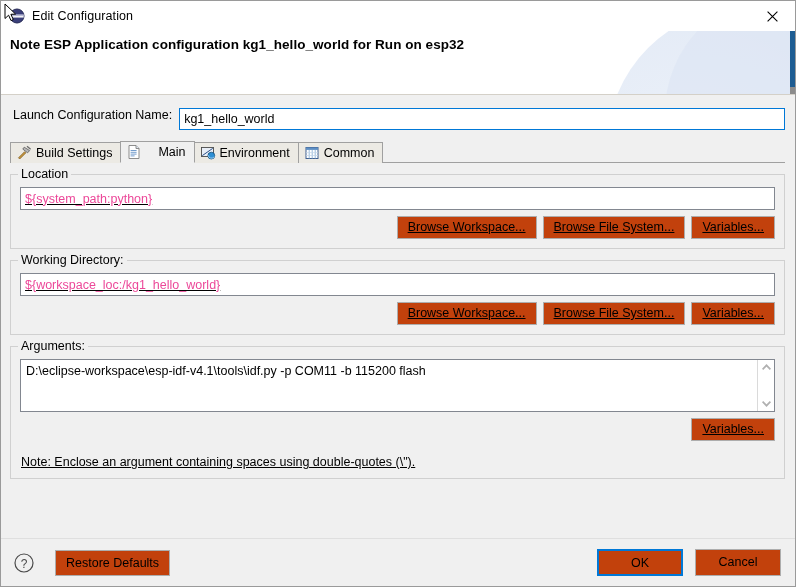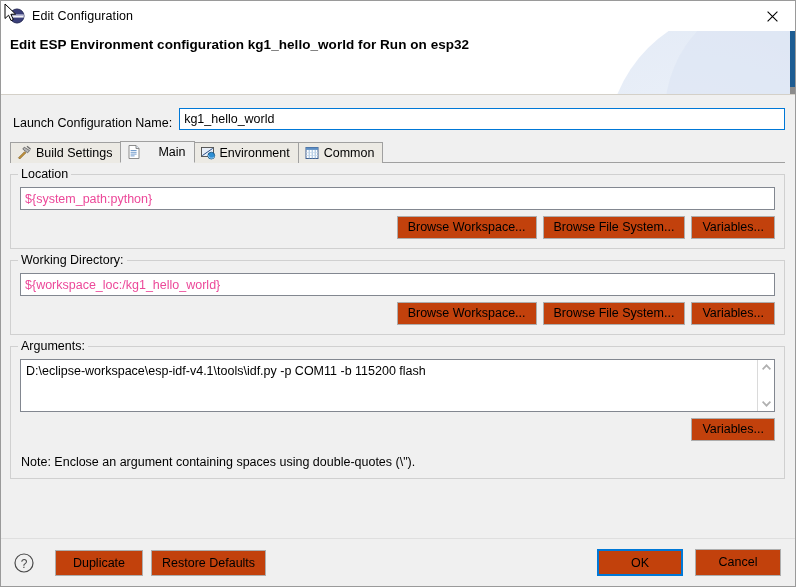--- a/index.html
+++ b/index.html
@@ -135,21 +135,21 @@
   
   .content {
     flex: 1 1 auto;
     position: relative;
     background: #f0f0f0;
     padding: 0;
   }
 
   .name-row {
     display: flex;
-    align-items: flex-end;
+    align-items: flex-start;
     padding: 13px 10px 0 12px;
   }
   .name-label {
     font-size: 12.5px;
     margin-right: 7px;
     white-space: nowrap;
   }
   .name-input {
     flex: 1 1 auto;
     height: 22px;
@@ -205,20 +205,21 @@
 
   
   .panel { padding: 0 10px 0 9px; }
 
   .group {
     border: 1px solid #d0d0d0;
     margin-top: 11px;
     padding: 0 9px 9px 9px;
     position: relative;
     background: transparent;
+    text-decoration: underline;
   }
   .group > .group-title {
     position: absolute;
     top: -8px;
     left: 7px;
     background: #f0f0f0;
     padding: 0 3px;
     font-size: 12.5px;
     color: #000;
     white-space: nowrap;
@@ -366,21 +367,21 @@
     <svg width="14" height="20" viewBox="0 0 14 20">
       <path d="M1 1 L1 15.5 L4.6 12.2 L7 17.6 L9.3 16.5 L6.9 11.3 L11.6 11.1 Z" fill="#ffffff" stroke="#000000" stroke-width="1"></path>
     </svg>
   </span>
 
   <div class="header">
     <div class="arc1"></div>
     <div class="arc2"></div>
     <div class="header-rightbar"></div>
     <div class="header-rightbar-b"></div>
-    <div class="header-title">Edit ESP Environment configuration kg1_hello_world for Run on esp32</div>
+    <div class="header-title">Note ESP Application configuration kg1_hello_world for Run on esp32</div>
   </div>
 
   <div class="content">
 
     <div class="name-row">
       <span class="name-label">Launch Configuration Name:</span>
       <input class="name-input" type="text" value="kg1_hello_world" style="">
     </div>
 
     <div class="tabstrip">
@@ -488,21 +489,20 @@
   </div>
 
   <div class="footer">
     <div class="footer-left">
       <span class="help-icon">
         <svg width="22" height="22" viewBox="0 0 22 22">
           <circle cx="11" cy="11" r="9" fill="none" stroke="#4a4a4a" stroke-width="1.2"></circle>
           <text x="11" y="15.6" font-family="Liberation Sans, sans-serif" font-size="12" fill="#4a4a4a" text-anchor="middle">?</text>
         </svg>
       </span>
-      <button class="btn btn-wide">Duplicate</button>
       <button class="btn btn-wide">Restore Defaults</button>
     </div>
     <div class="footer-spacer"></div>
     <div class="footer-right">
       <button class="btn btn-footer btn-default">OK</button>
       <button class="btn btn-footer">Cancel</button>
     </div>
   </div>
 
 </div>

